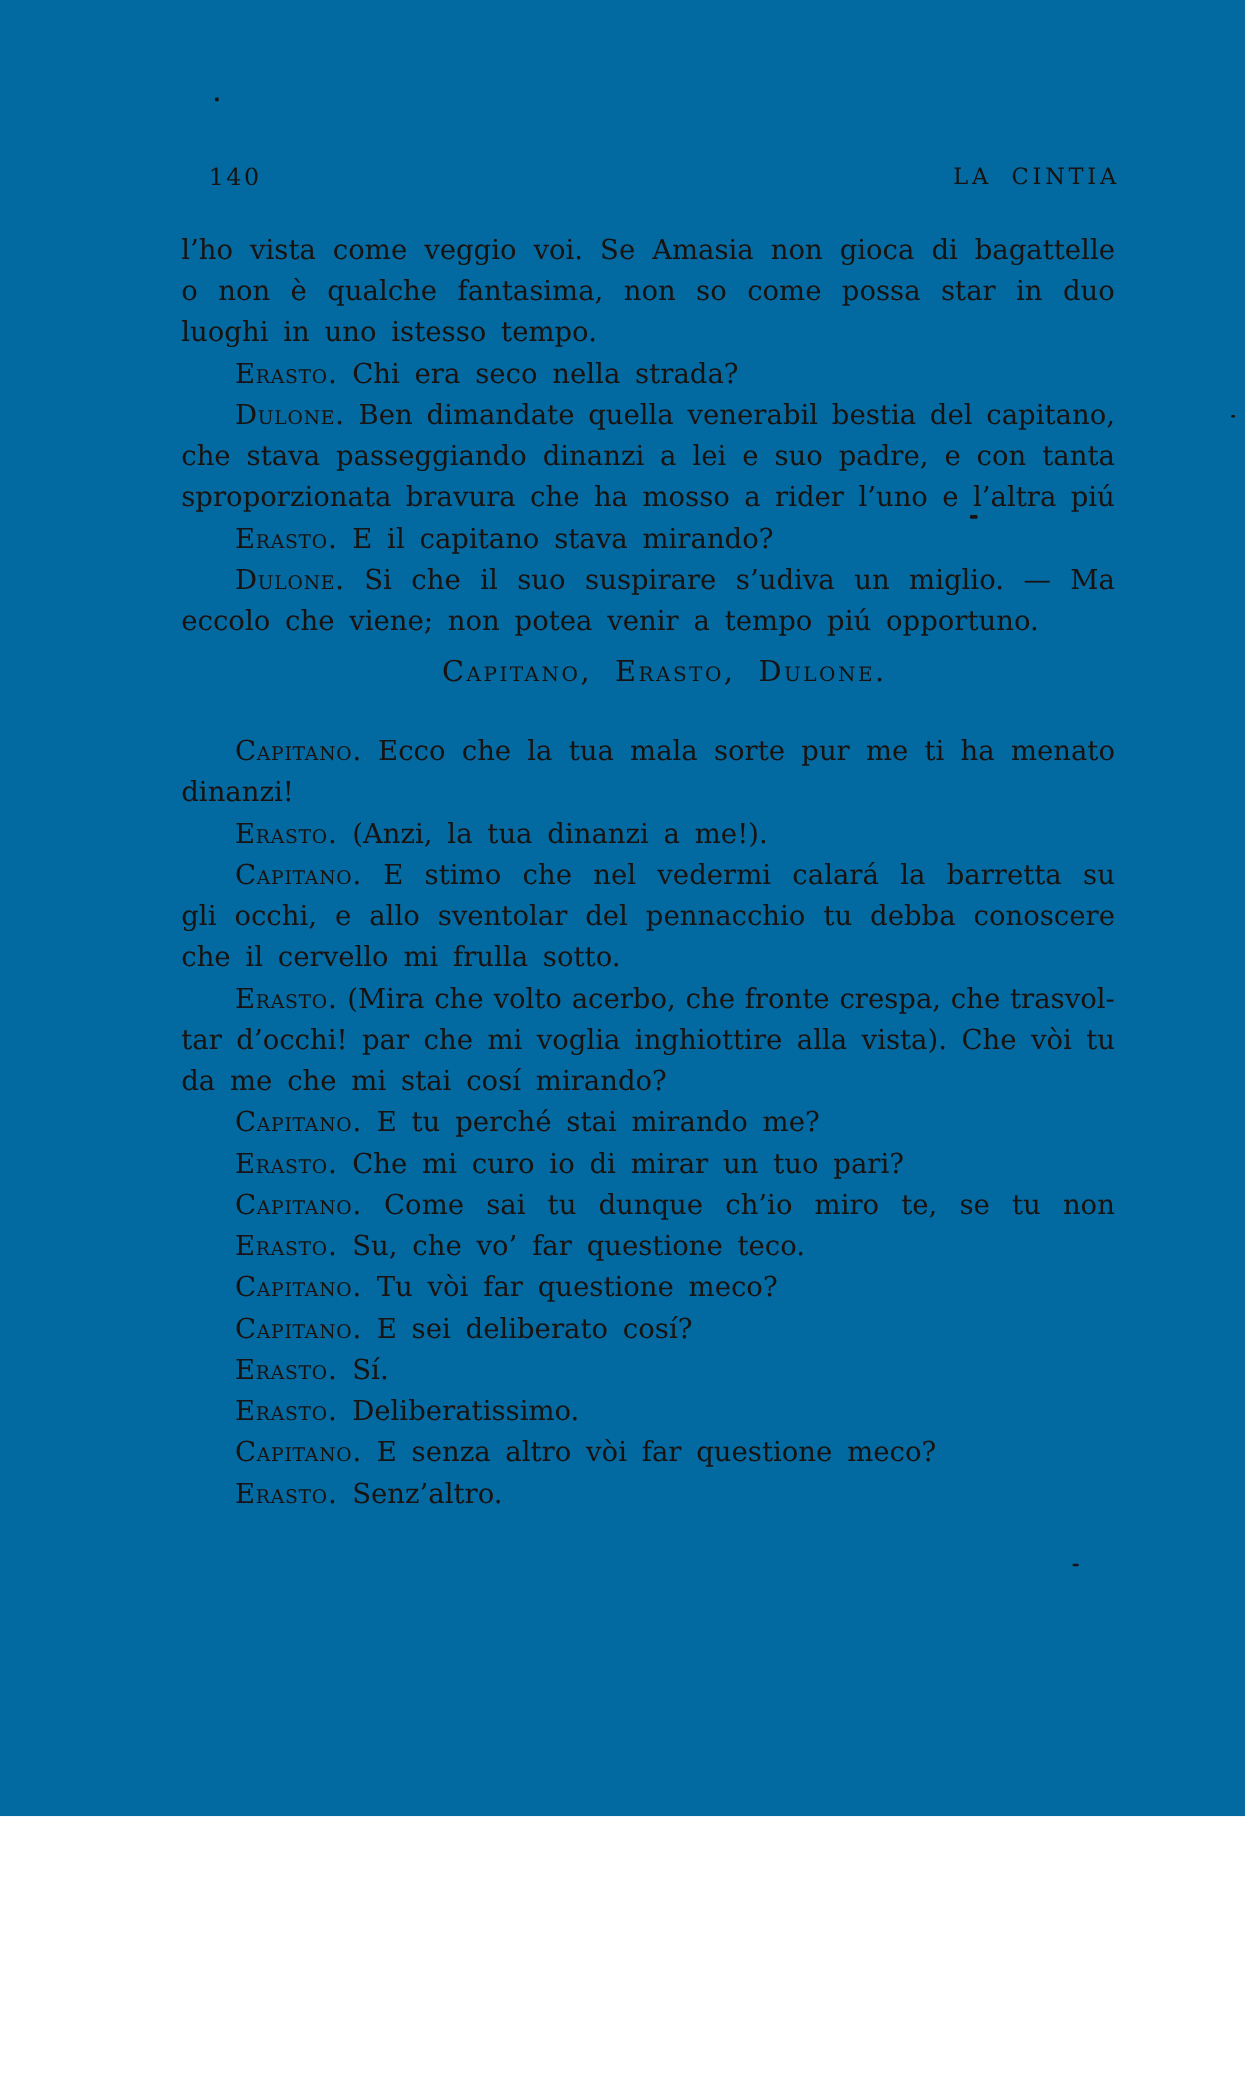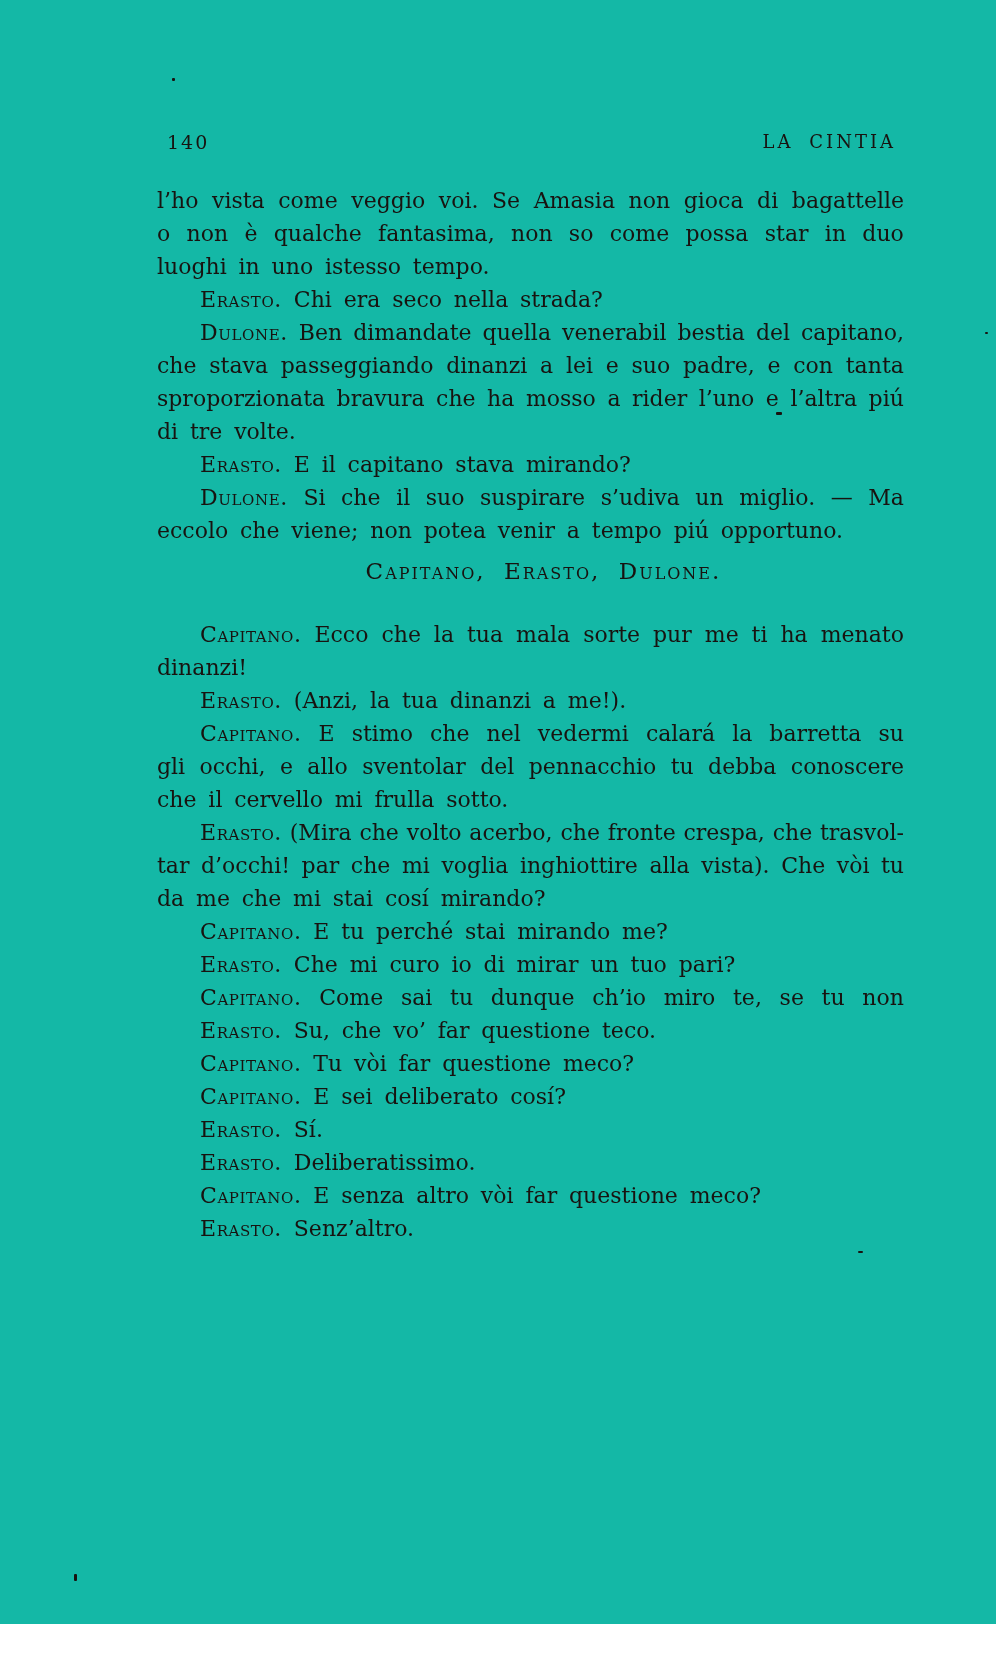--- a/index.html
+++ b/index.html
@@ -1,37 +1,37 @@
 <!DOCTYPE html>
 <html><head>
 <meta charset="utf-8">
 <style>
   html,body { margin:0; padding:0; background:#ffffff; }
   .page {
     position:relative;
-    width:996px; height:1624px;
-    background:#14b8a6;
+    width:996px; height:1453px;
+    background:#0369a1;
     color:#181310;
     font-family:"DejaVu Serif","Liberation Serif",serif;
     overflow:hidden;
   }
   .header {
     position:absolute; top:131px; left:163px; width:747px; height:22px;
     font-size:18px; line-height:22px;
   }
   .page-number {
     position:absolute; left:4px; top:0;
     font-size:19px; letter-spacing:2px;
   }
   .running-title {
     text-align:right; letter-spacing:3px; word-spacing:7px;
     transform:translateX(-14px);
   }
   .manuscript {
-    position:absolute; top:184px; left:157px; width:747px;
+    position:absolute; top:184px; left:145px; width:747px;
     font-size:22px;
   }
   .line { height:33px; line-height:33px; white-space:nowrap; word-spacing:0.22em; }
   .line.justify { display:flex; justify-content:space-between; word-spacing:0; }
   .line.indent { padding-left:43px; }
   .sc { font-variant:small-caps; letter-spacing:0.6px; }
   .scene-heading {
     margin-top:46px; height:34px; line-height:34px;
     text-align:center; font-size:26px; letter-spacing:5px; word-spacing:6px;
     transform:translateX(12px);
@@ -114,21 +114,20 @@
         <span>che</span>
         <span>ha</span>
         <span>mosso</span>
         <span>a</span>
         <span>rider</span>
         <span>l’uno</span>
         <span>e</span>
         <span>l’altra</span>
         <span>piú</span>
       </div>
-      <div class="line"><span>di tre volte.</span></div>
       <div class="line indent"><span class="sc">Erasto.</span><span> E il capitano stava mirando?</span></div>
       <div class="line justify indent">
         <span class="sc">Dulone.</span>
         <span>Si</span>
         <span>che</span>
         <span>il</span>
         <span>suo</span>
         <span>suspirare</span>
         <span>s’udiva</span>
         <span>un</span>

